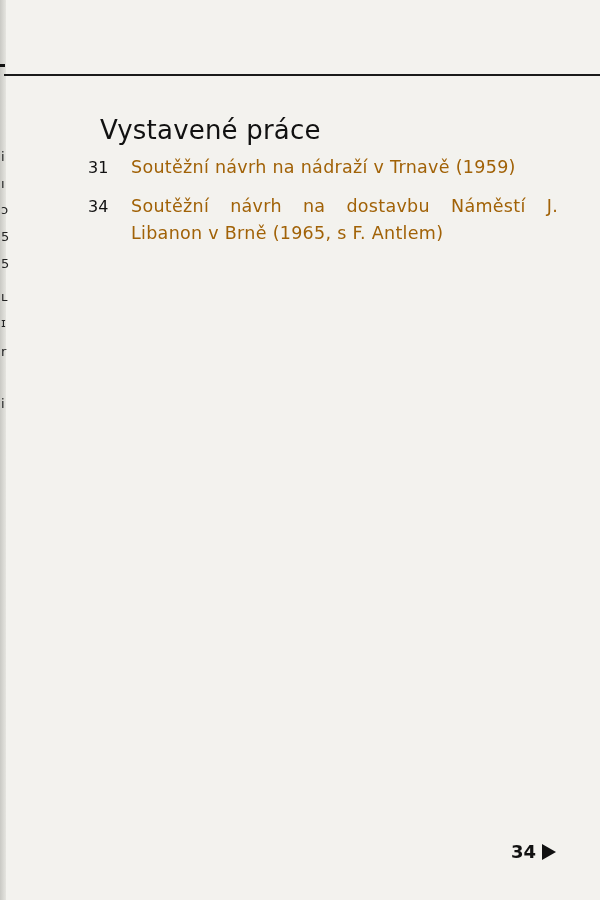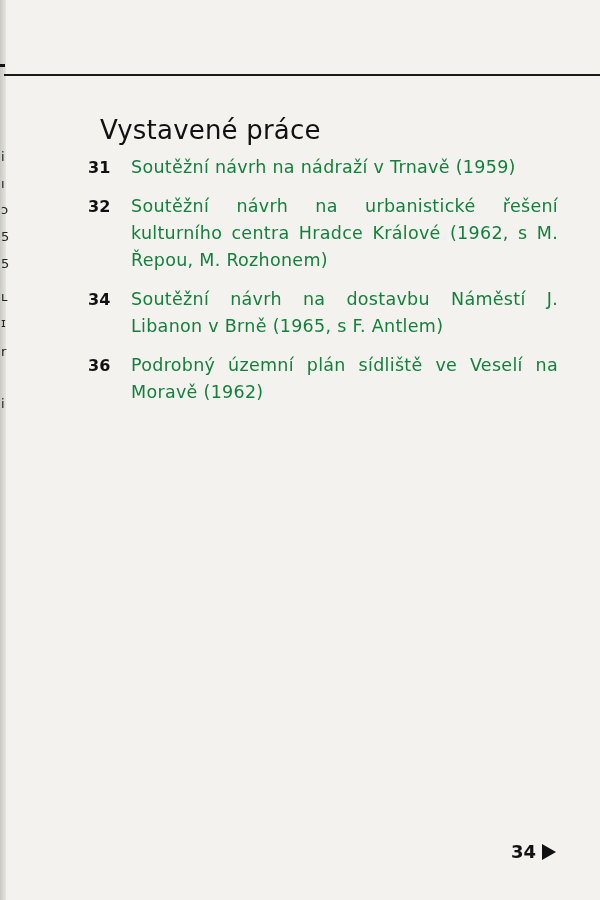--- a/index.html
+++ b/index.html
@@ -23,24 +23,24 @@
   .rule {
     position:absolute; left:4px; top:74px; width:596px; height:2px; background:#1a1a1a;
   }
   .heading {
     position:absolute; left:88px; top:98px; font-size:26px; font-weight:normal;
     letter-spacing:0.2px; color:#111;margin-left:12px;
   }
   .list { position:absolute; left:88px; top:154px; width:470px; }
   .item { display:flex; margin-bottom:12px; }
   .num {
-    width:43px; flex:none; font-weight:bold; font-size:16px; line-height:27px; color:#111;
+    width:43px; flex:none; font-weight:normal; font-size:16px; line-height:27px; color:#111;
   }
   .text {
-    flex:1; font-size:17.5px; line-height:27px; color:#15803d; letter-spacing:0.3px;
+    flex:1; font-size:17.5px; line-height:27px; color:#a16207; letter-spacing:0.3px;
     text-align:justify; text-align-last:left;
   }
   .footer {
     position:absolute; left:511px; top:841px; display:flex; align-items:center;
   }
   .page-num { font-weight:bold; font-size:18px; color:#111; }
   .arrow {
     width:0; height:0; margin-left:6px;
     border-top:8px solid transparent; border-bottom:8px solid transparent;
     border-left:14px solid #111;
@@ -64,29 +64,21 @@
 <div class="rule"></div>
 
 <h1 class="heading">Vystavené práce</h1>
 
 <div class="list">
   <div class="item">
     <span class="num">31</span>
     <span class="text">Soutěžní návrh na nádraží v Trnavě (1959)</span>
   </div>
   <div class="item">
-    <span class="num">32</span>
-    <span class="text">Soutěžní návrh na urbanistické řešení kulturního centra Hradce Králové (1962, s M. Řepou, M. Rozhonem)</span>
-  </div>
-  <div class="item">
     <span class="num">34</span>
     <span class="text">Soutěžní návrh na dostavbu Náměstí J. Libanon v Brně (1965, s F. Antlem)</span>
-  </div>
-  <div class="item">
-    <span class="num">36</span>
-    <span class="text">Podrobný územní plán sídliště ve Veselí na Moravě (1962)</span>
   </div>
 </div>
 
 <div class="footer">
   <span class="page-num">34</span>
   <span class="arrow"></span>
 </div>
 
 </body></html>

